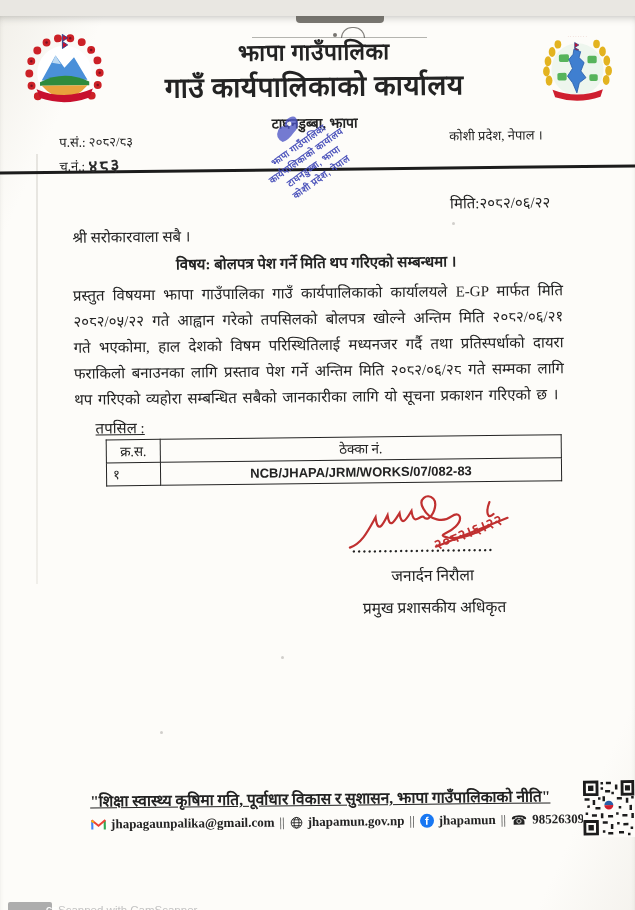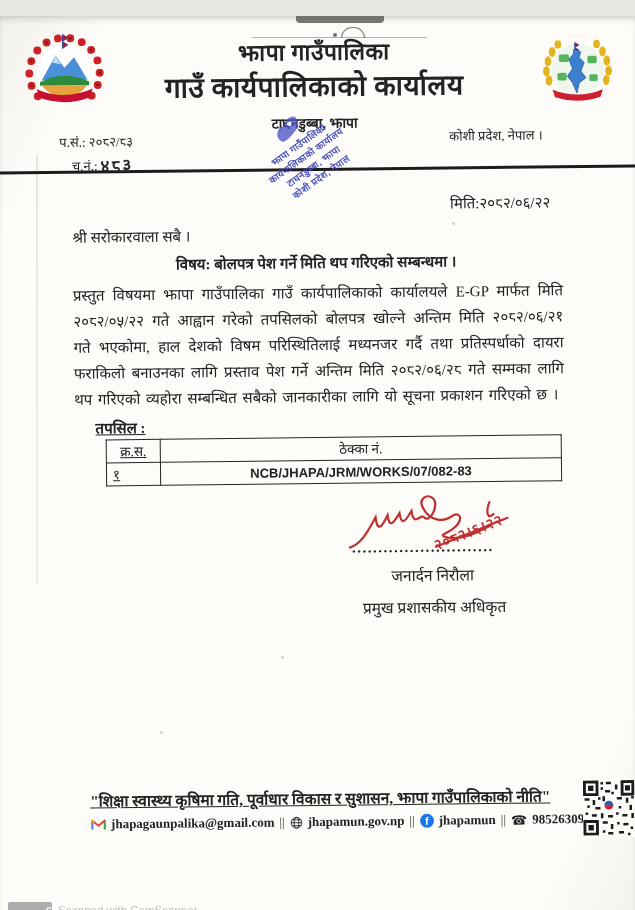--- a/index.html
+++ b/index.html
@@ -26,47 +26,47 @@
   
   .emblem-left { position:absolute; left:24px; top:11px; width:88px; height:90px; }
   .emblem-right { position:absolute; left:539px; top:14px; width:84px; height:88px; }
   .title-main { position:absolute; left:0; right:0; top:19px; text-align:center;
     font-size:23px; font-weight:bold; letter-spacing:.5px; }
   .title-office { position:absolute; left:0; right:0; top:50px; text-align:center;
     font-size:28px; font-weight:bold; letter-spacing:.5px; }
   .addr-line { position:absolute; left:0; right:0; top:97px; text-align:center;
     font-size:14px; font-weight:bold; z-index:1; }
 
-  .refs { position:absolute; left:62px; top:112px; font-size:13px; line-height:23px; z-index:2;text-align:right; }
+  .refs { position:absolute; left:62px; top:112px; font-size:13px; line-height:23px; z-index:2; }
   .handwritten-no { font-size:17px; letter-spacing:2px; display:inline-block;
     transform:rotate(-3deg) translateY(1px); font-weight:bold; color:#2b2b2b; }
   .province { position:absolute; left:452px; top:112px; font-size:13px; }
   .head-rule { position:absolute; left:-6px; right:-6px; top:152px; height:3px; background:#1c1c1c; }
 
   
   .stamp { position:absolute; left:216px; top:96px; width:178px; z-index:5;
     transform:rotate(-35deg); text-align:center; color:#3b43b5; opacity:.9; }
   .stamp-line { font-size:9.5px; font-weight:bold; line-height:13px; letter-spacing:.4px;
     font-family:"Liberation Sans","DejaVu Sans",sans-serif; }
   .stamp svg { display:block; margin:0 auto 1px auto; }
 
   .date-line { position:absolute; left:452px; top:178px; font-size:15px; }
 
   .greeting { position:absolute; left:74px; top:208px; font-size:15px; }
   .subject { position:absolute; left:0; right:0; top:236px; text-align:center;
     font-size:15px; font-weight:bold; }
   .body-par { position:absolute; left:74px; top:264px; width:490px; font-size:15px;
     line-height:26px; text-align:justify; word-spacing:2px; }
 
-  .tapasil { position:absolute; left:95px; top:399px; font-size:15px; font-weight:bold;
+  .tapasil { position:absolute; left:95px; top:399px; font-size:15px; font-weight:normal;
     text-decoration:underline; }
   table.detail { position:absolute; left:105px; top:421px; width:456px;
     border-collapse:collapse; font-size:13.5px; }
   table.detail td { border:1.7px solid #242424; padding:2px 6px; height:22px; }
-  td.c-sn { width:54px; text-align:left;text-decoration:underline; }
+  td.c-sn { width:54px; text-align:left; }
   td.c-head { text-align:center; }
   td.c-val { text-align:center; font-weight:bold;
     font-family:"Liberation Sans","DejaVu Sans",sans-serif; font-size:13px; }
 
   
   .sig-wrap { position:absolute; left:338px; top:474px; width:215px; height:75px; }
   .sig-date { position:absolute; left:92px; top:33px; color:#c03030; font-size:14.5px;
     font-weight:bold; transform:rotate(-21deg); letter-spacing:1px; white-space:nowrap; }
   .sig-dots { position:absolute; left:350px; top:524px; font-size:15px; letter-spacing:1.5px;
     color:#222; font-weight:bold; }

